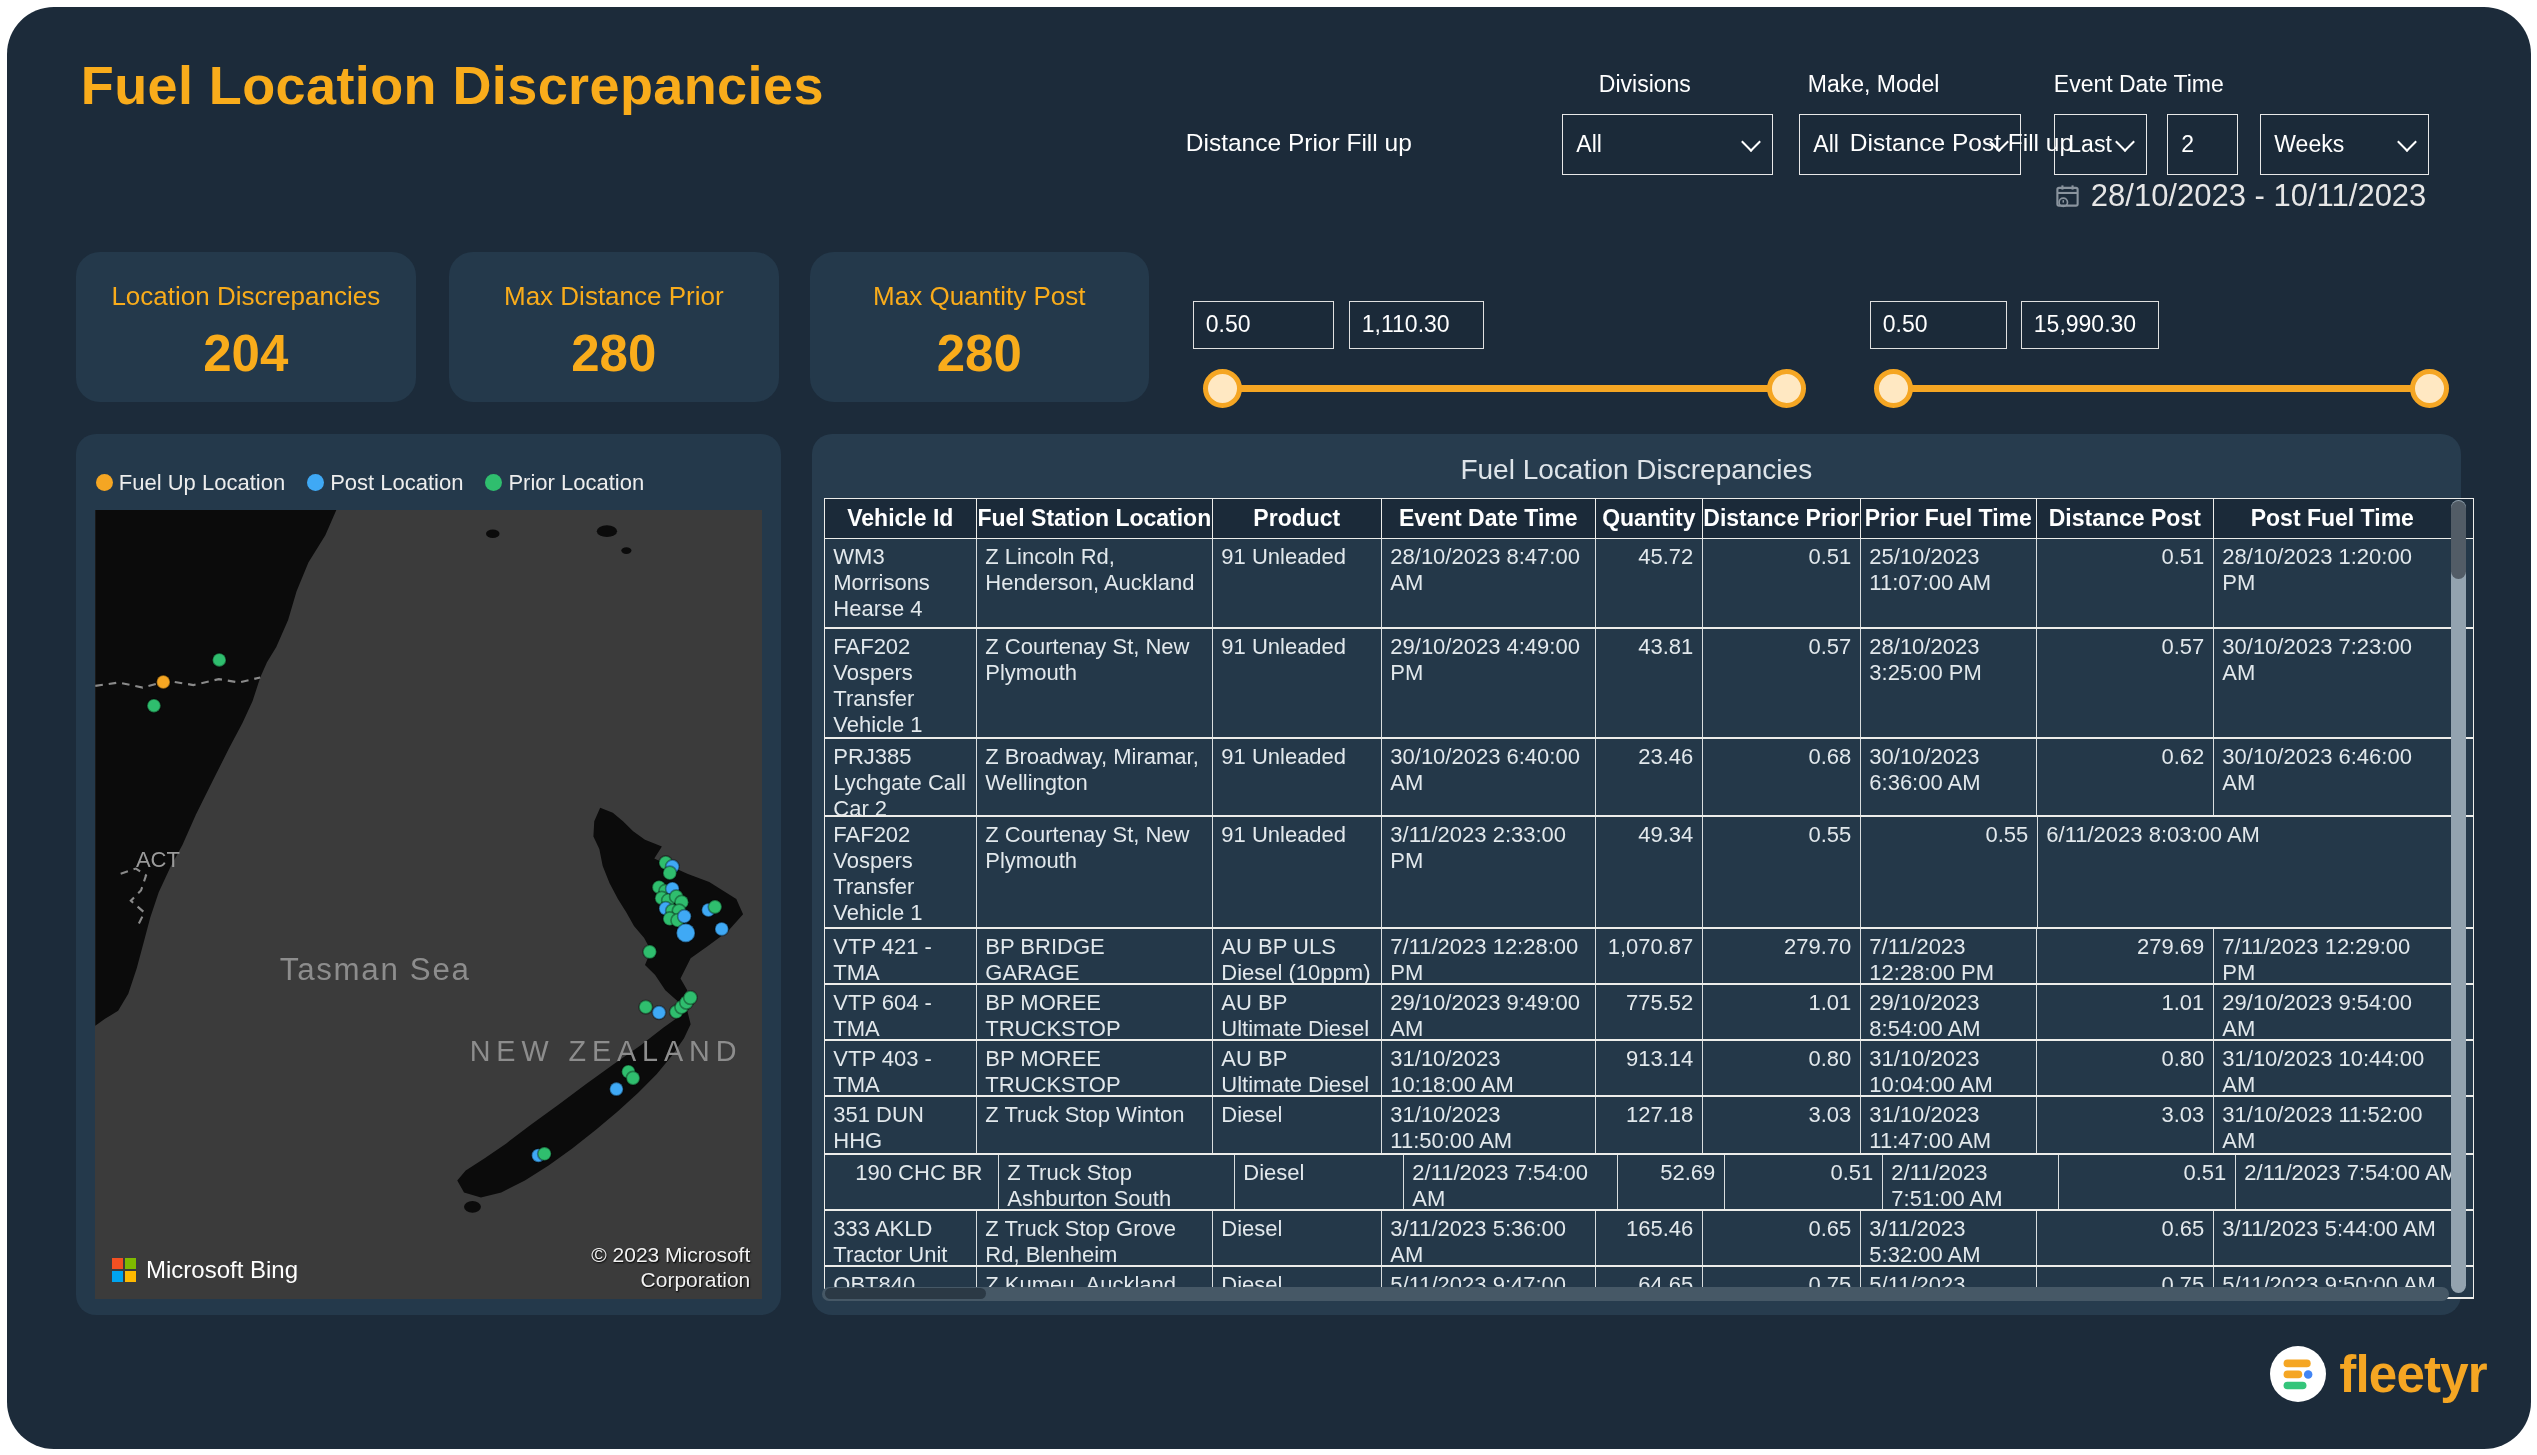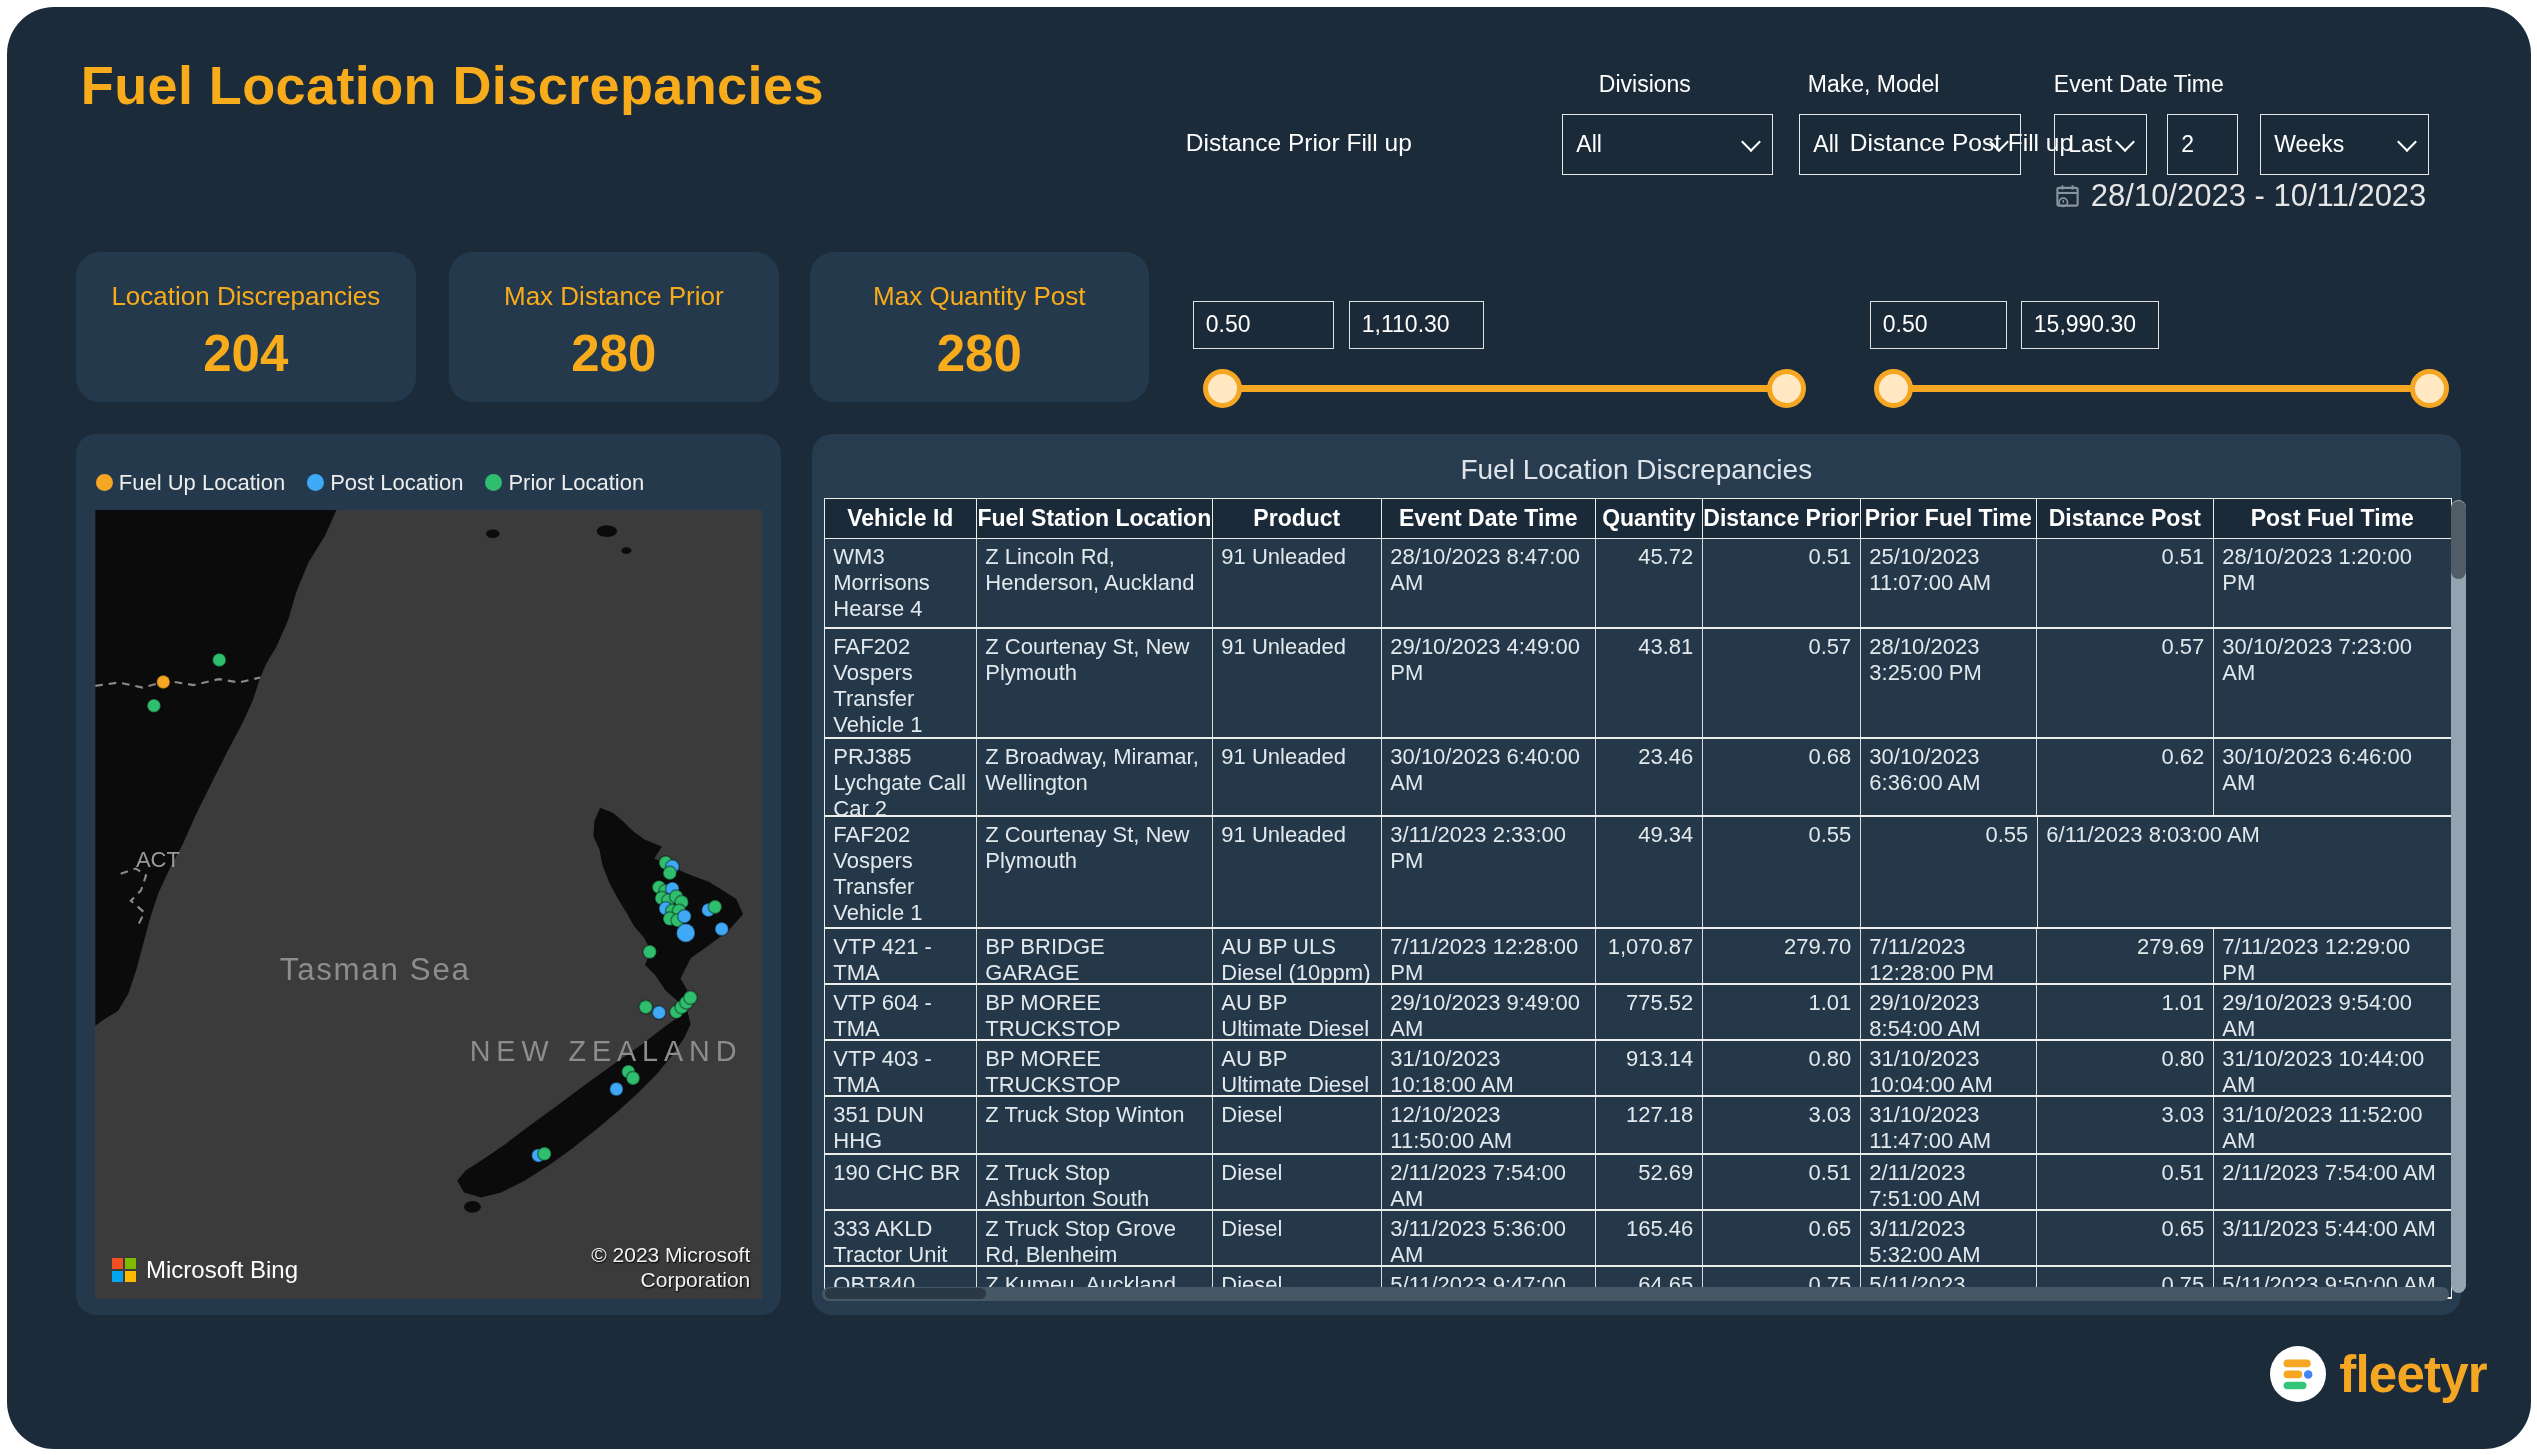--- a/index.html
+++ b/index.html
@@ -316,28 +316,28 @@
             <div class="td num" style="width: 107px;">913.14</div>
             <div class="td num" style="width: 158px;">0.80</div>
             <div class="td" style="width: 176px;">31/10/2023 10:04:00 AM</div>
             <div class="td num" style="width: 177px;">0.80</div>
             <div class="td" style="width: 237px;">31/10/2023 10:44:00 AM</div>
           </div>
           <div class="tr" style="height: 56px;">
             <div class="td" style="width: 152px;">351 DUN HHG</div>
             <div class="td" style="width: 236px;">Z Truck Stop Winton</div>
             <div class="td" style="width: 169px;">Diesel</div>
-            <div class="td" style="width: 214px;">12/10/2023 11:50:00 AM</div>
+            <div class="td" style="width: 214px;">31/10/2023 11:50:00 AM</div>
             <div class="td num" style="width: 107px;">127.18</div>
             <div class="td num" style="width: 158px;">3.03</div>
             <div class="td" style="width: 176px;">31/10/2023 11:47:00 AM</div>
             <div class="td num" style="width: 177px;">3.03</div>
             <div class="td" style="width: 237px;">31/10/2023 11:52:00 AM</div>
           </div>
-          <div class="tr" style="height: 54px;">
+          <div class="tr" style="height: 54px; padding-left: 22px;">
             <div class="td" style="width: 152px;">190 CHC BR</div>
             <div class="td" style="width: 236px;">Z Truck Stop Ashburton South</div>
             <div class="td" style="width: 169px;">Diesel</div>
             <div class="td" style="width: 214px;">2/11/2023 7:54:00 AM</div>
             <div class="td num" style="width: 107px;">52.69</div>
             <div class="td num" style="width: 158px;">0.51</div>
             <div class="td" style="width: 176px;">2/11/2023 7:51:00 AM</div>
             <div class="td num" style="width: 177px;">0.51</div>
             <div class="td" style="width: 237px;">2/11/2023 7:54:00 AM</div>
           </div>

